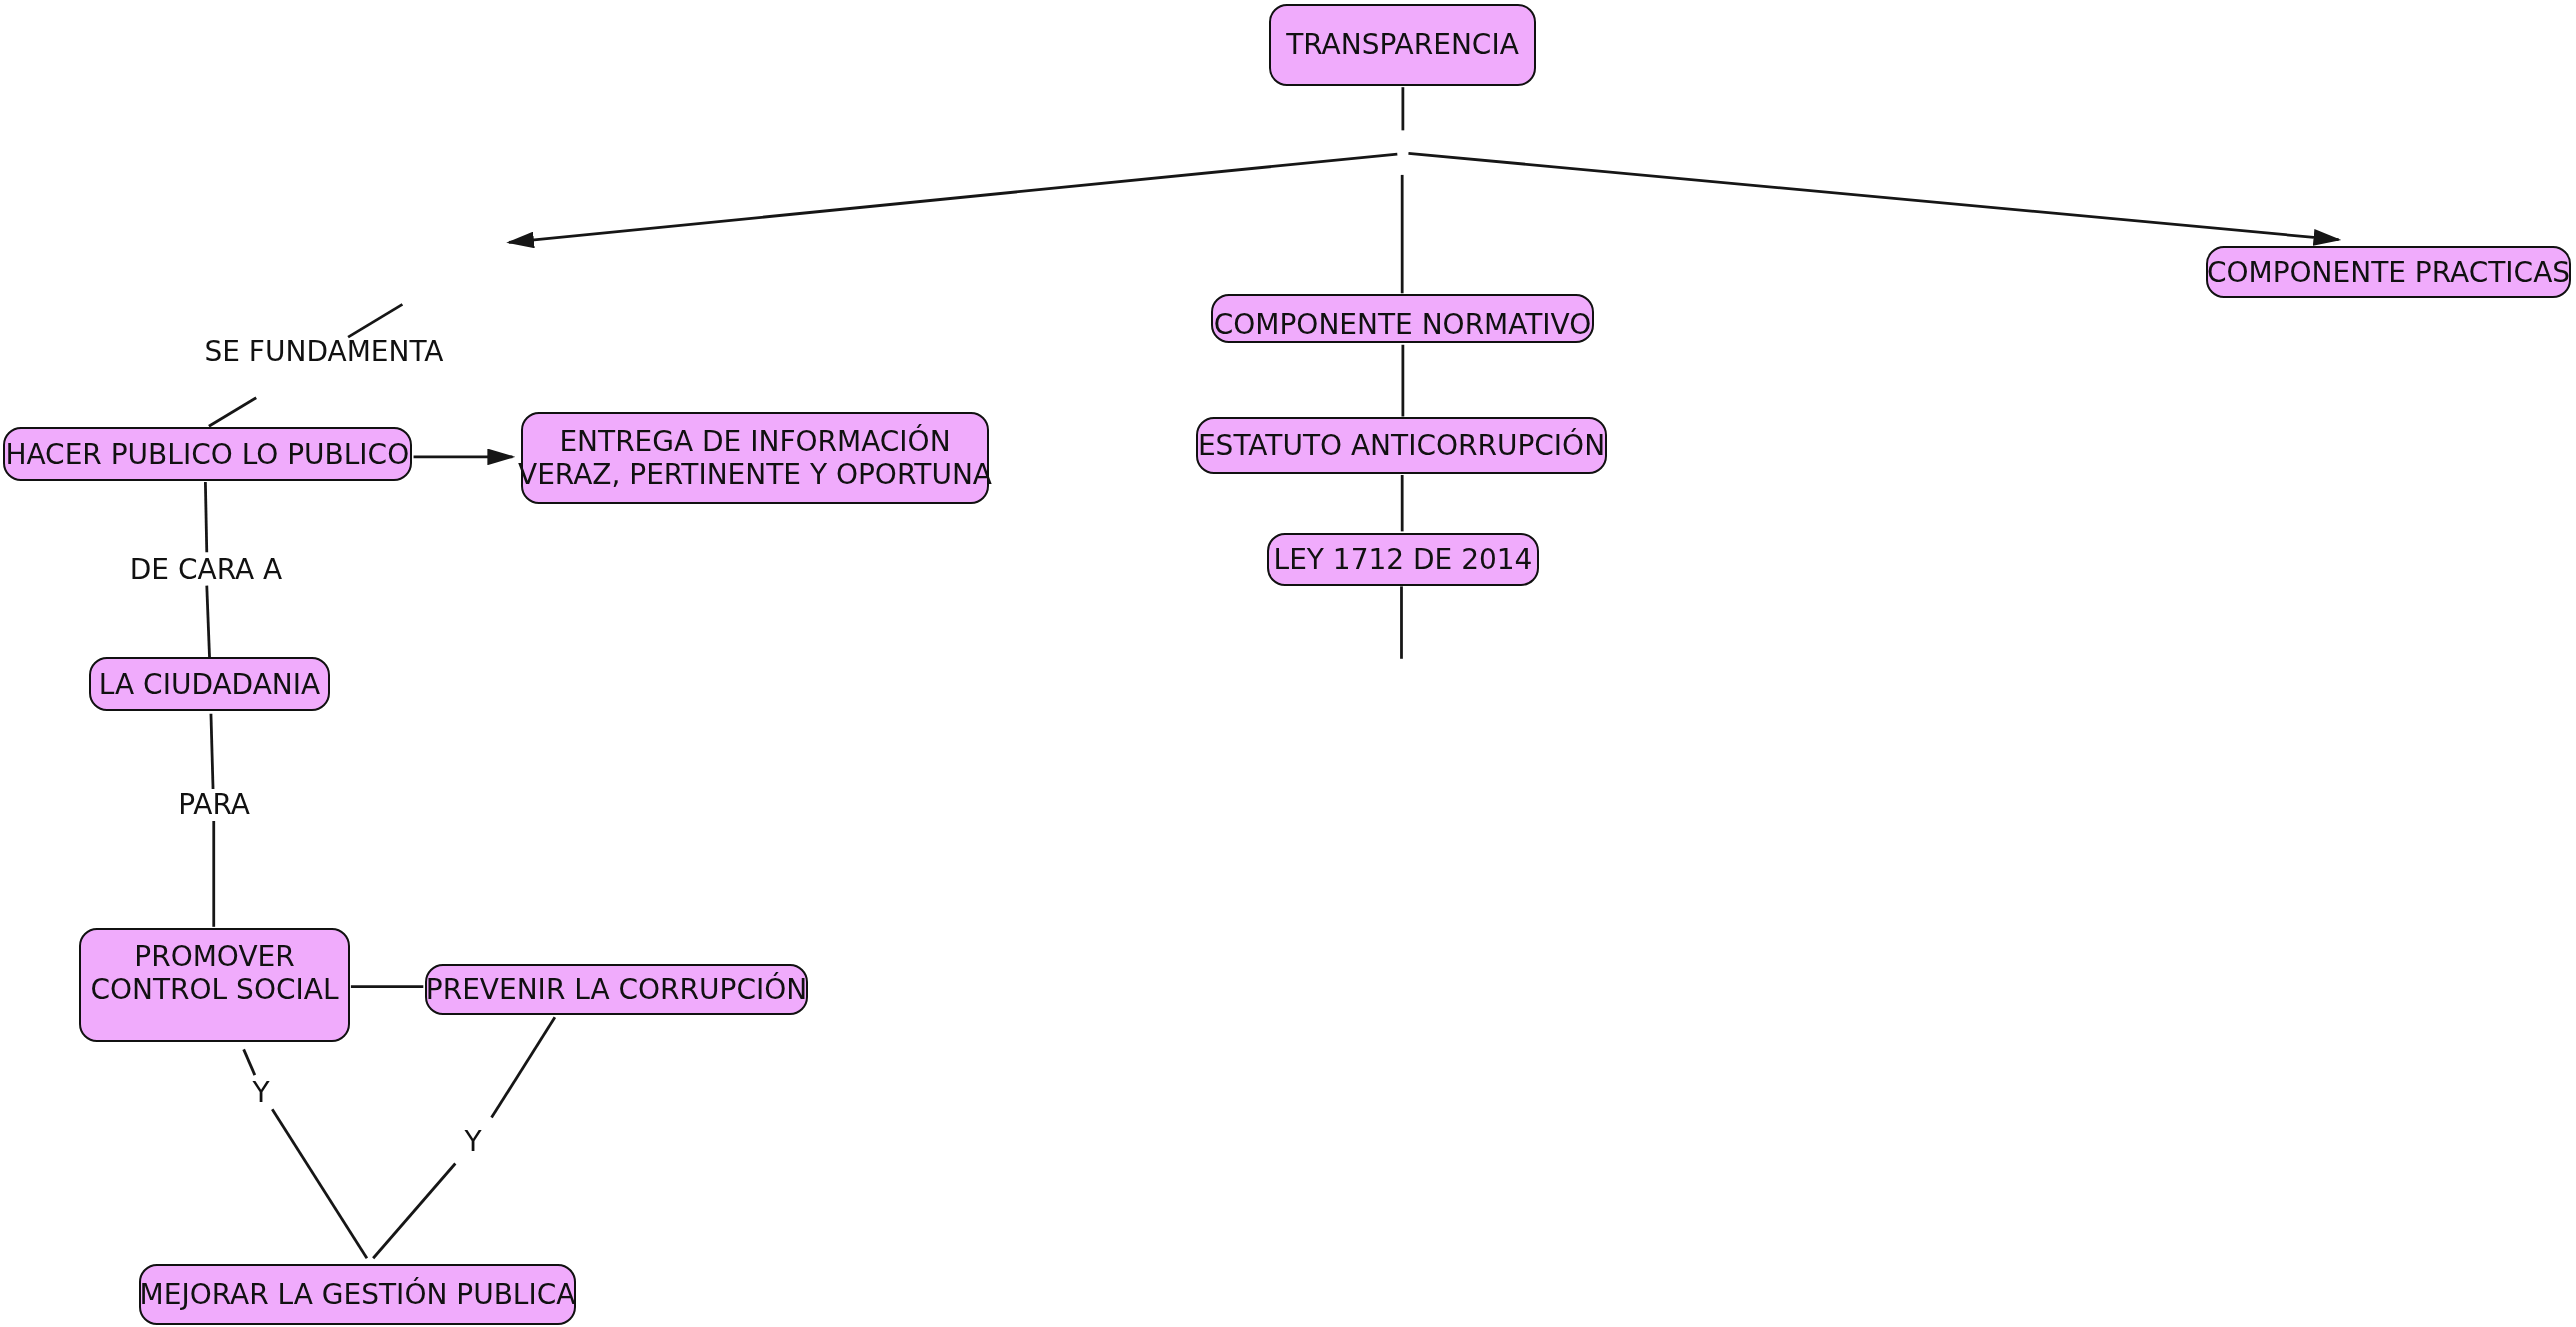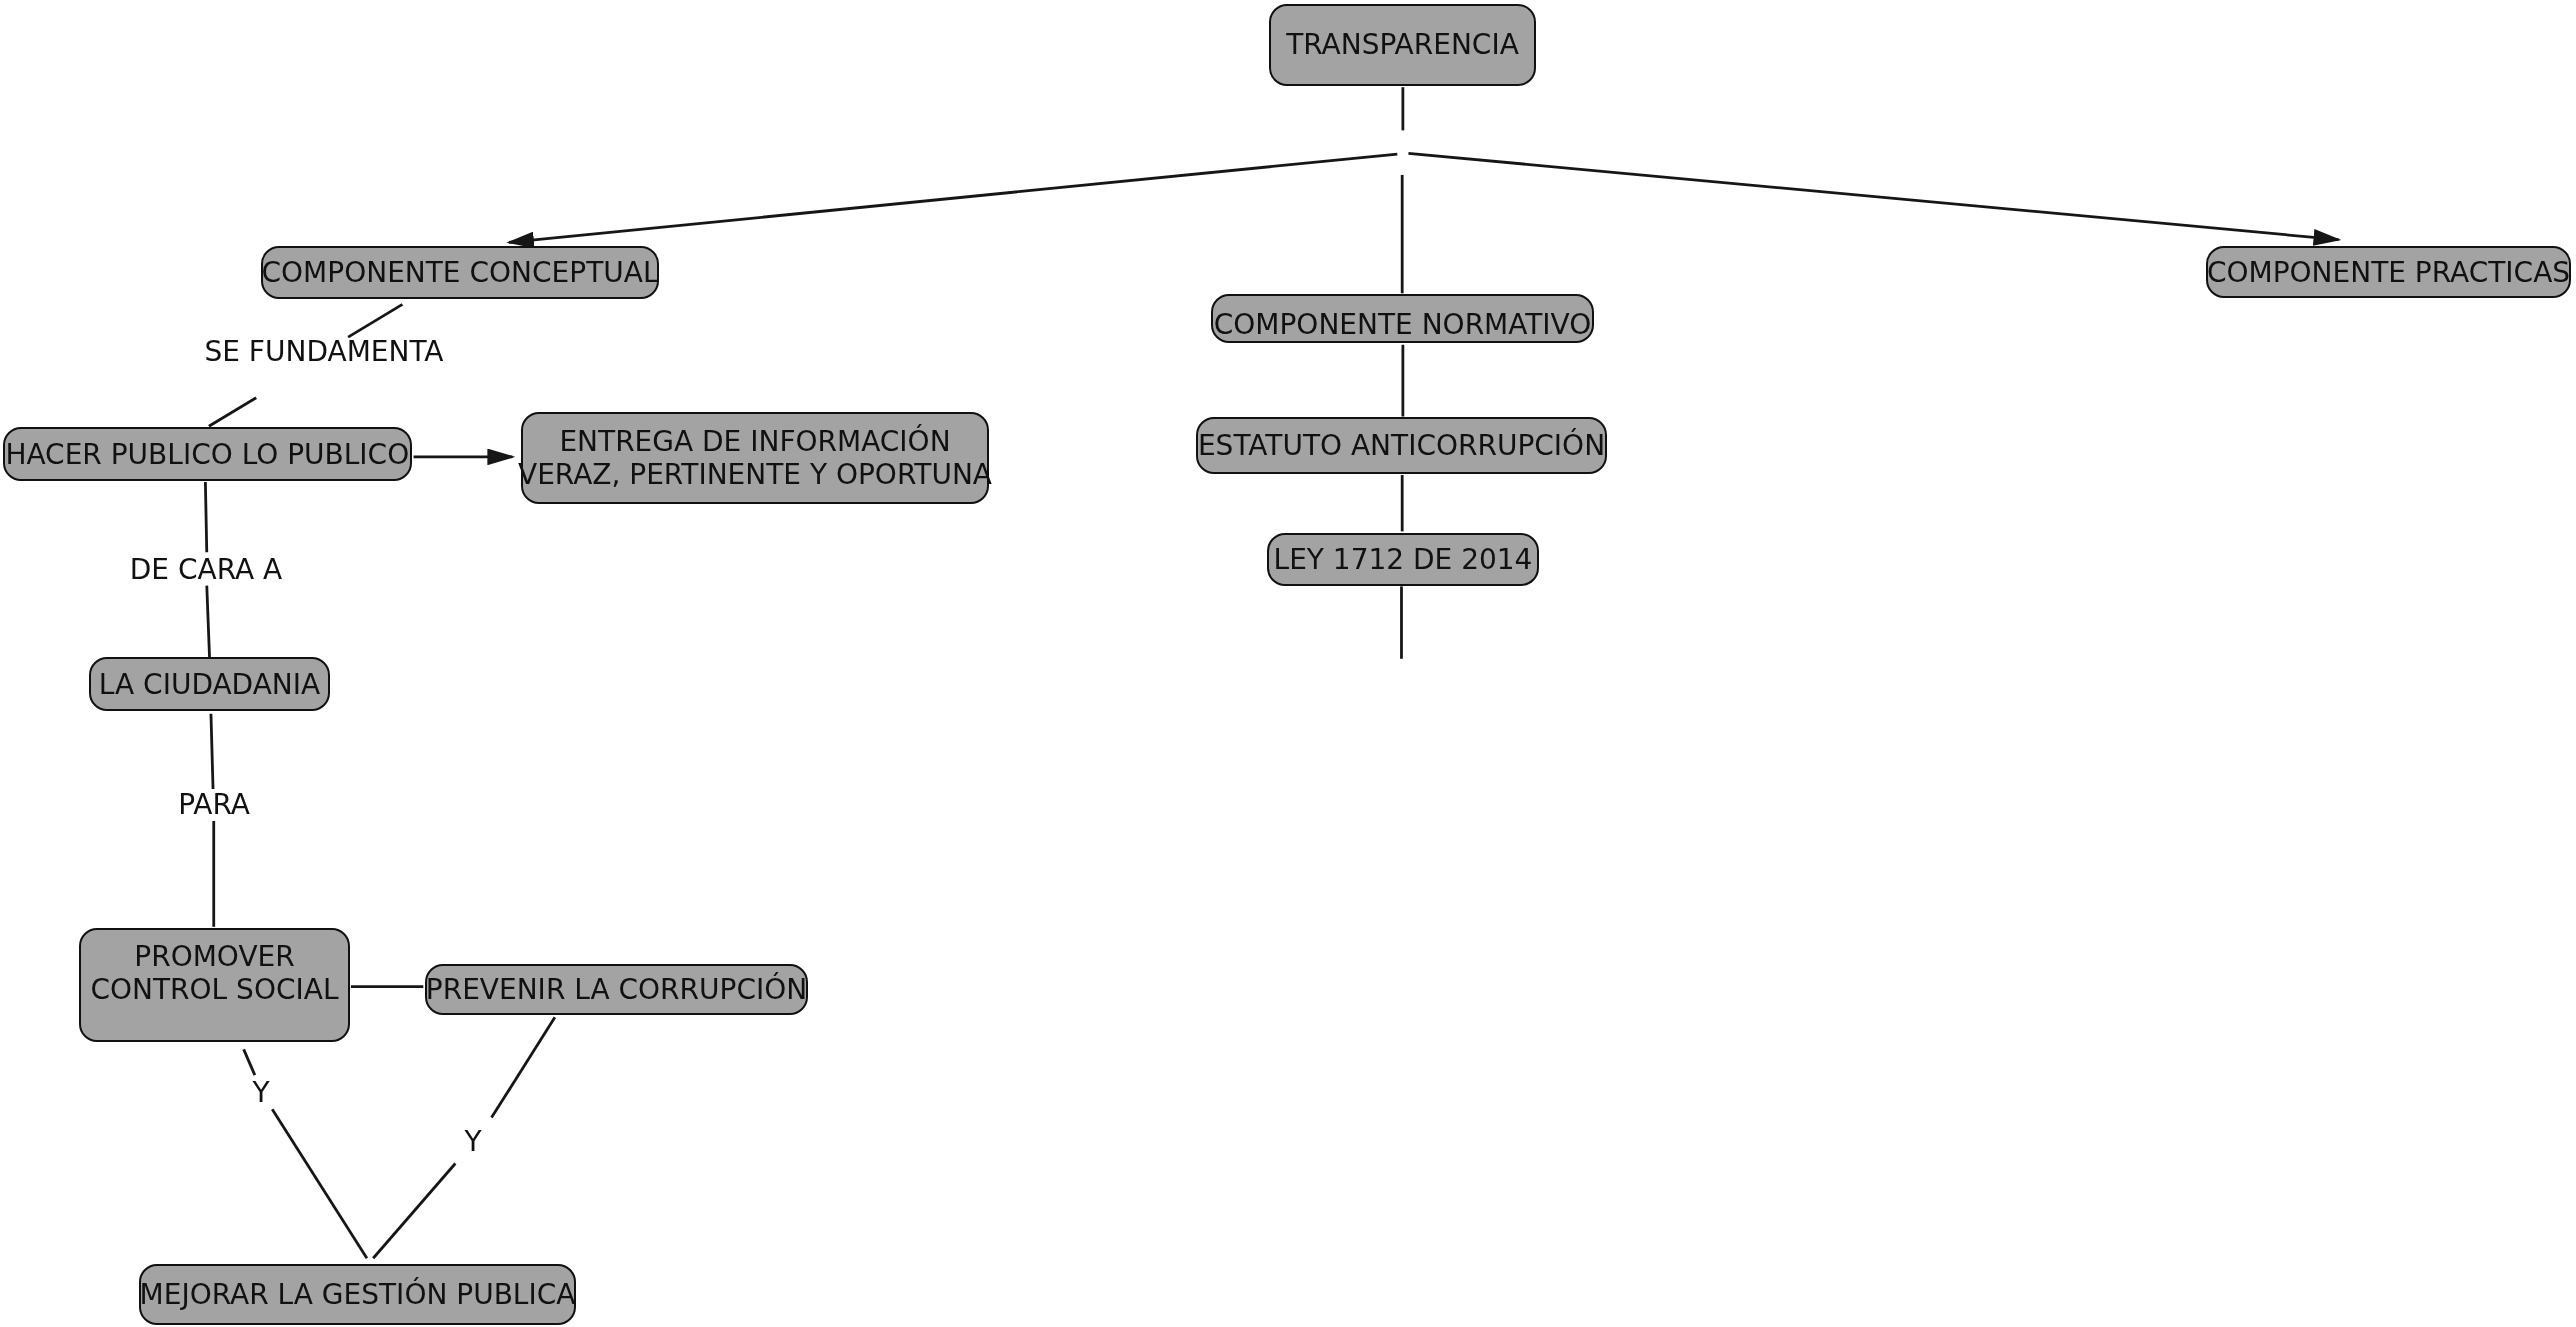--- a/index.html
+++ b/index.html
@@ -7,21 +7,21 @@
     position:relative;
     width:2576px;height:1328px;
     background:#ffffff;
     font-family:"DejaVu Sans","Liberation Sans",sans-serif;
     color:#111111;
     overflow:hidden;
   }
   svg.wires{position:absolute;left:0;top:0;z-index:1;}
   .node{
     position:absolute;box-sizing:border-box;z-index:2;
-    background:#a3a3a3;
+    background:#f0abfc;
     border:2.8px solid #111111;
     border-radius:18px;
     display:flex;flex-direction:column;align-items:center;justify-content:center;
     text-align:center;
     font-size:28px;line-height:33px;
     white-space:pre;
     color:#111111;
   }
   .node.top-align{justify-content:flex-start;padding-top:9.7px;}
   .link-label{
@@ -82,23 +82,20 @@
       <line x1="797" y1="1461" x2="706" y2="1605"></line>
       <line x1="654" y1="1671" x2="536" y2="1807"></line>
       <line x1="504" y1="1417" x2="608" y2="1417"></line>
     </g>
   </svg>
 
   <div class="node" id="n-transparencia">
     <span>TRANSPARENCIA</span>
   </div>
 
-  <div class="node" id="n-conceptual">
-    <span>COMPONENTE CONCEPTUAL</span>
-  </div>
 
   <div class="node" id="n-normativo">
     <span>COMPONENTE NORMATIVO</span>
   </div>
 
   <div class="node" id="n-practicas">
     <span>COMPONENTE PRACTICAS</span>
   </div>
 
   <div class="node" id="n-hacer">

